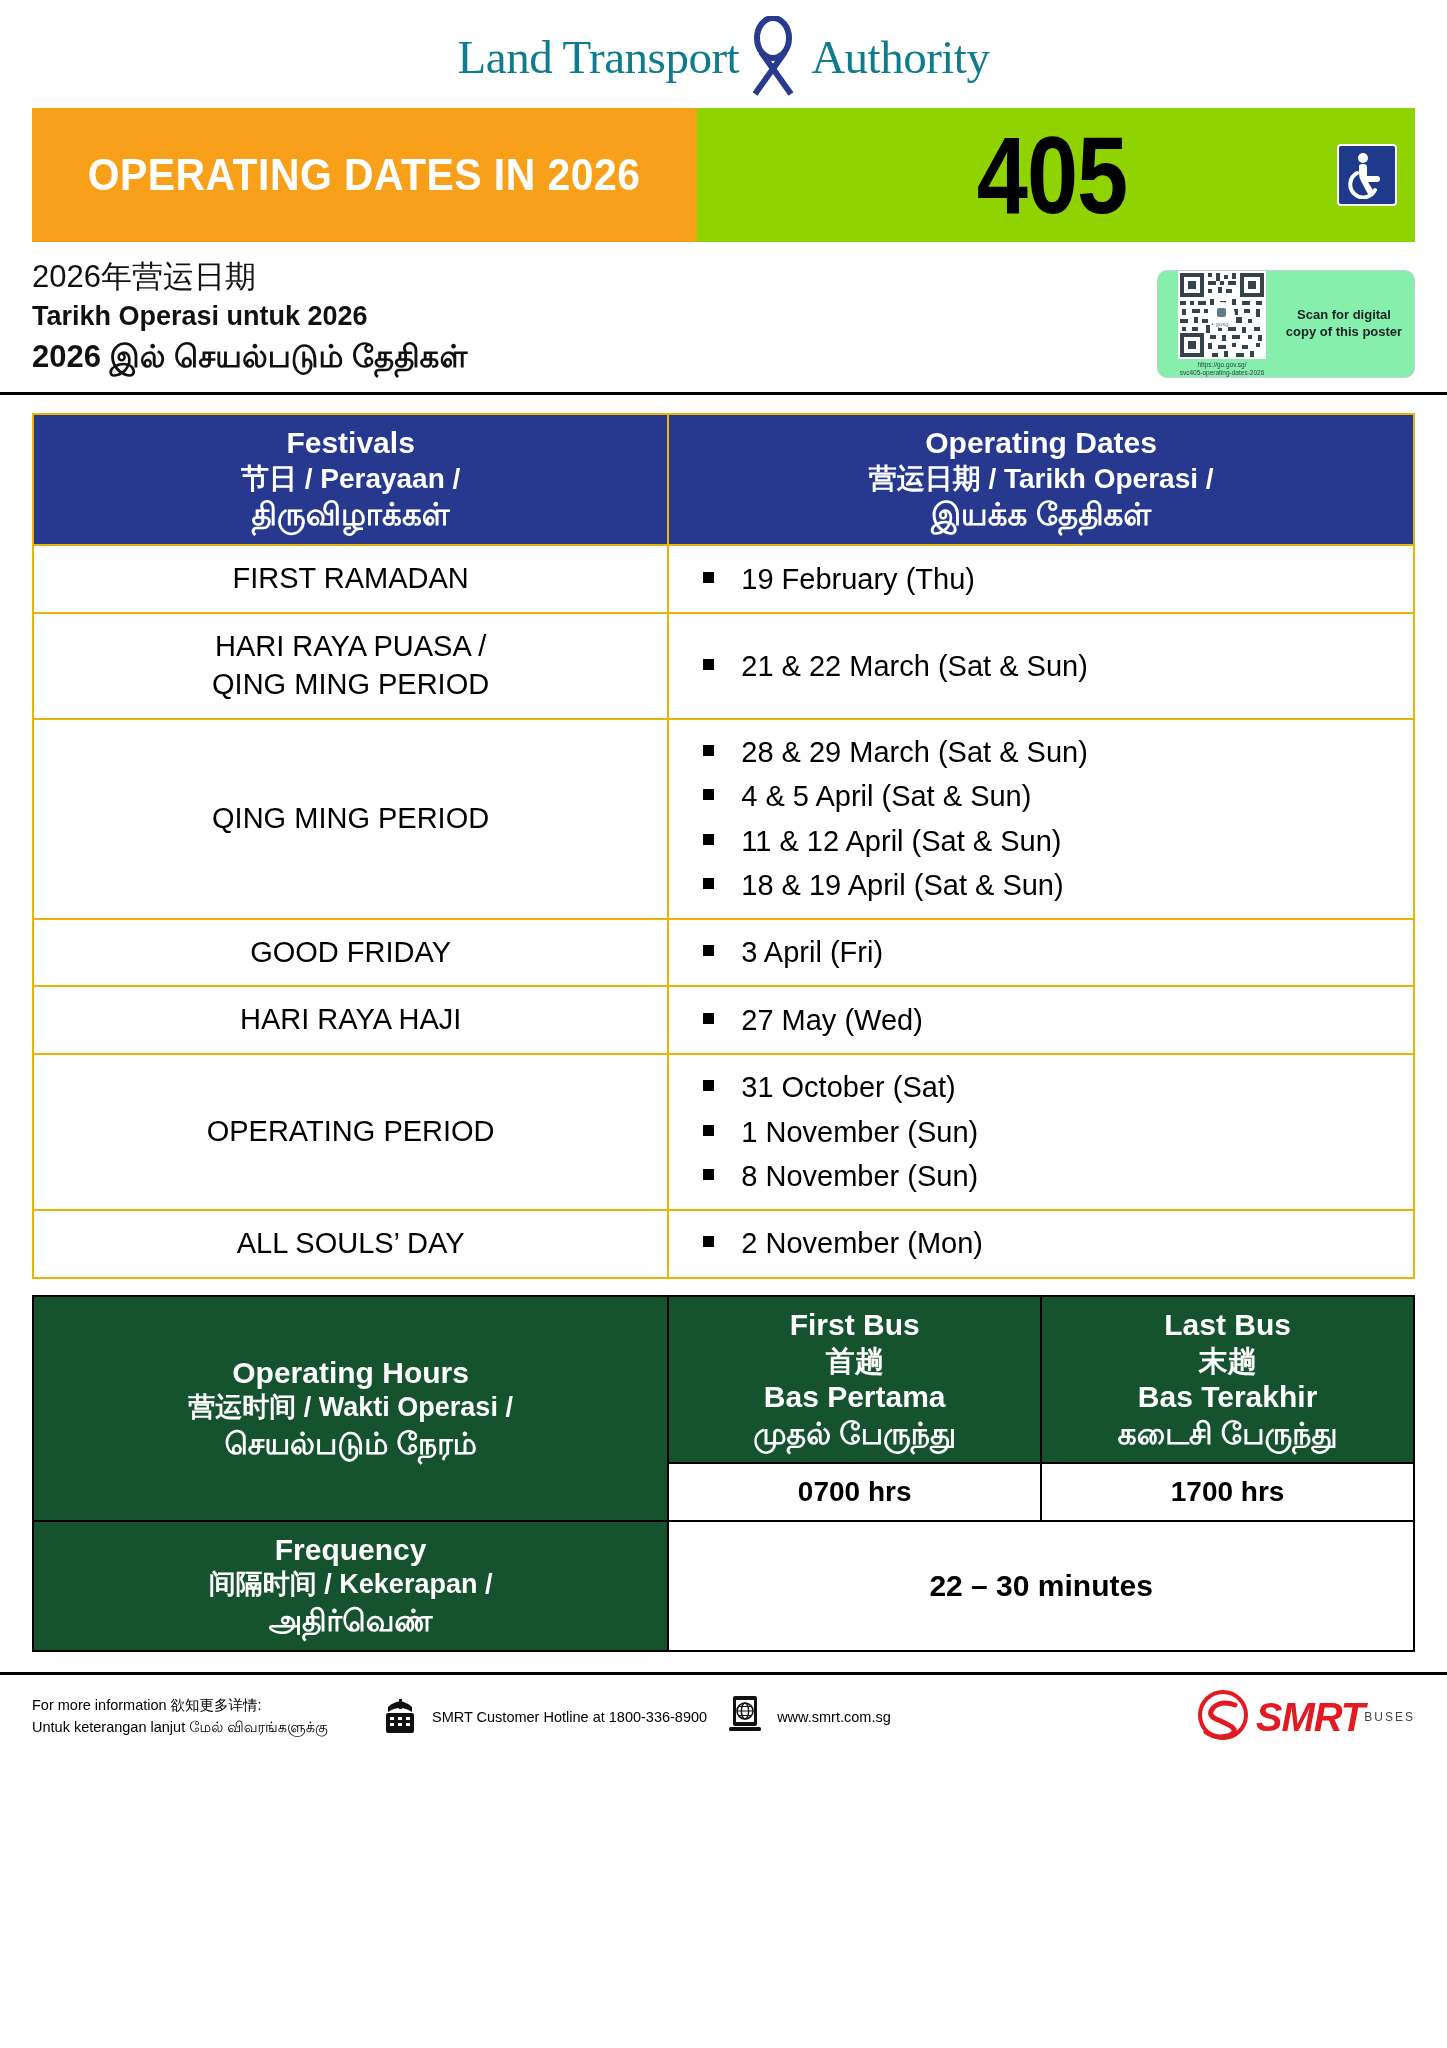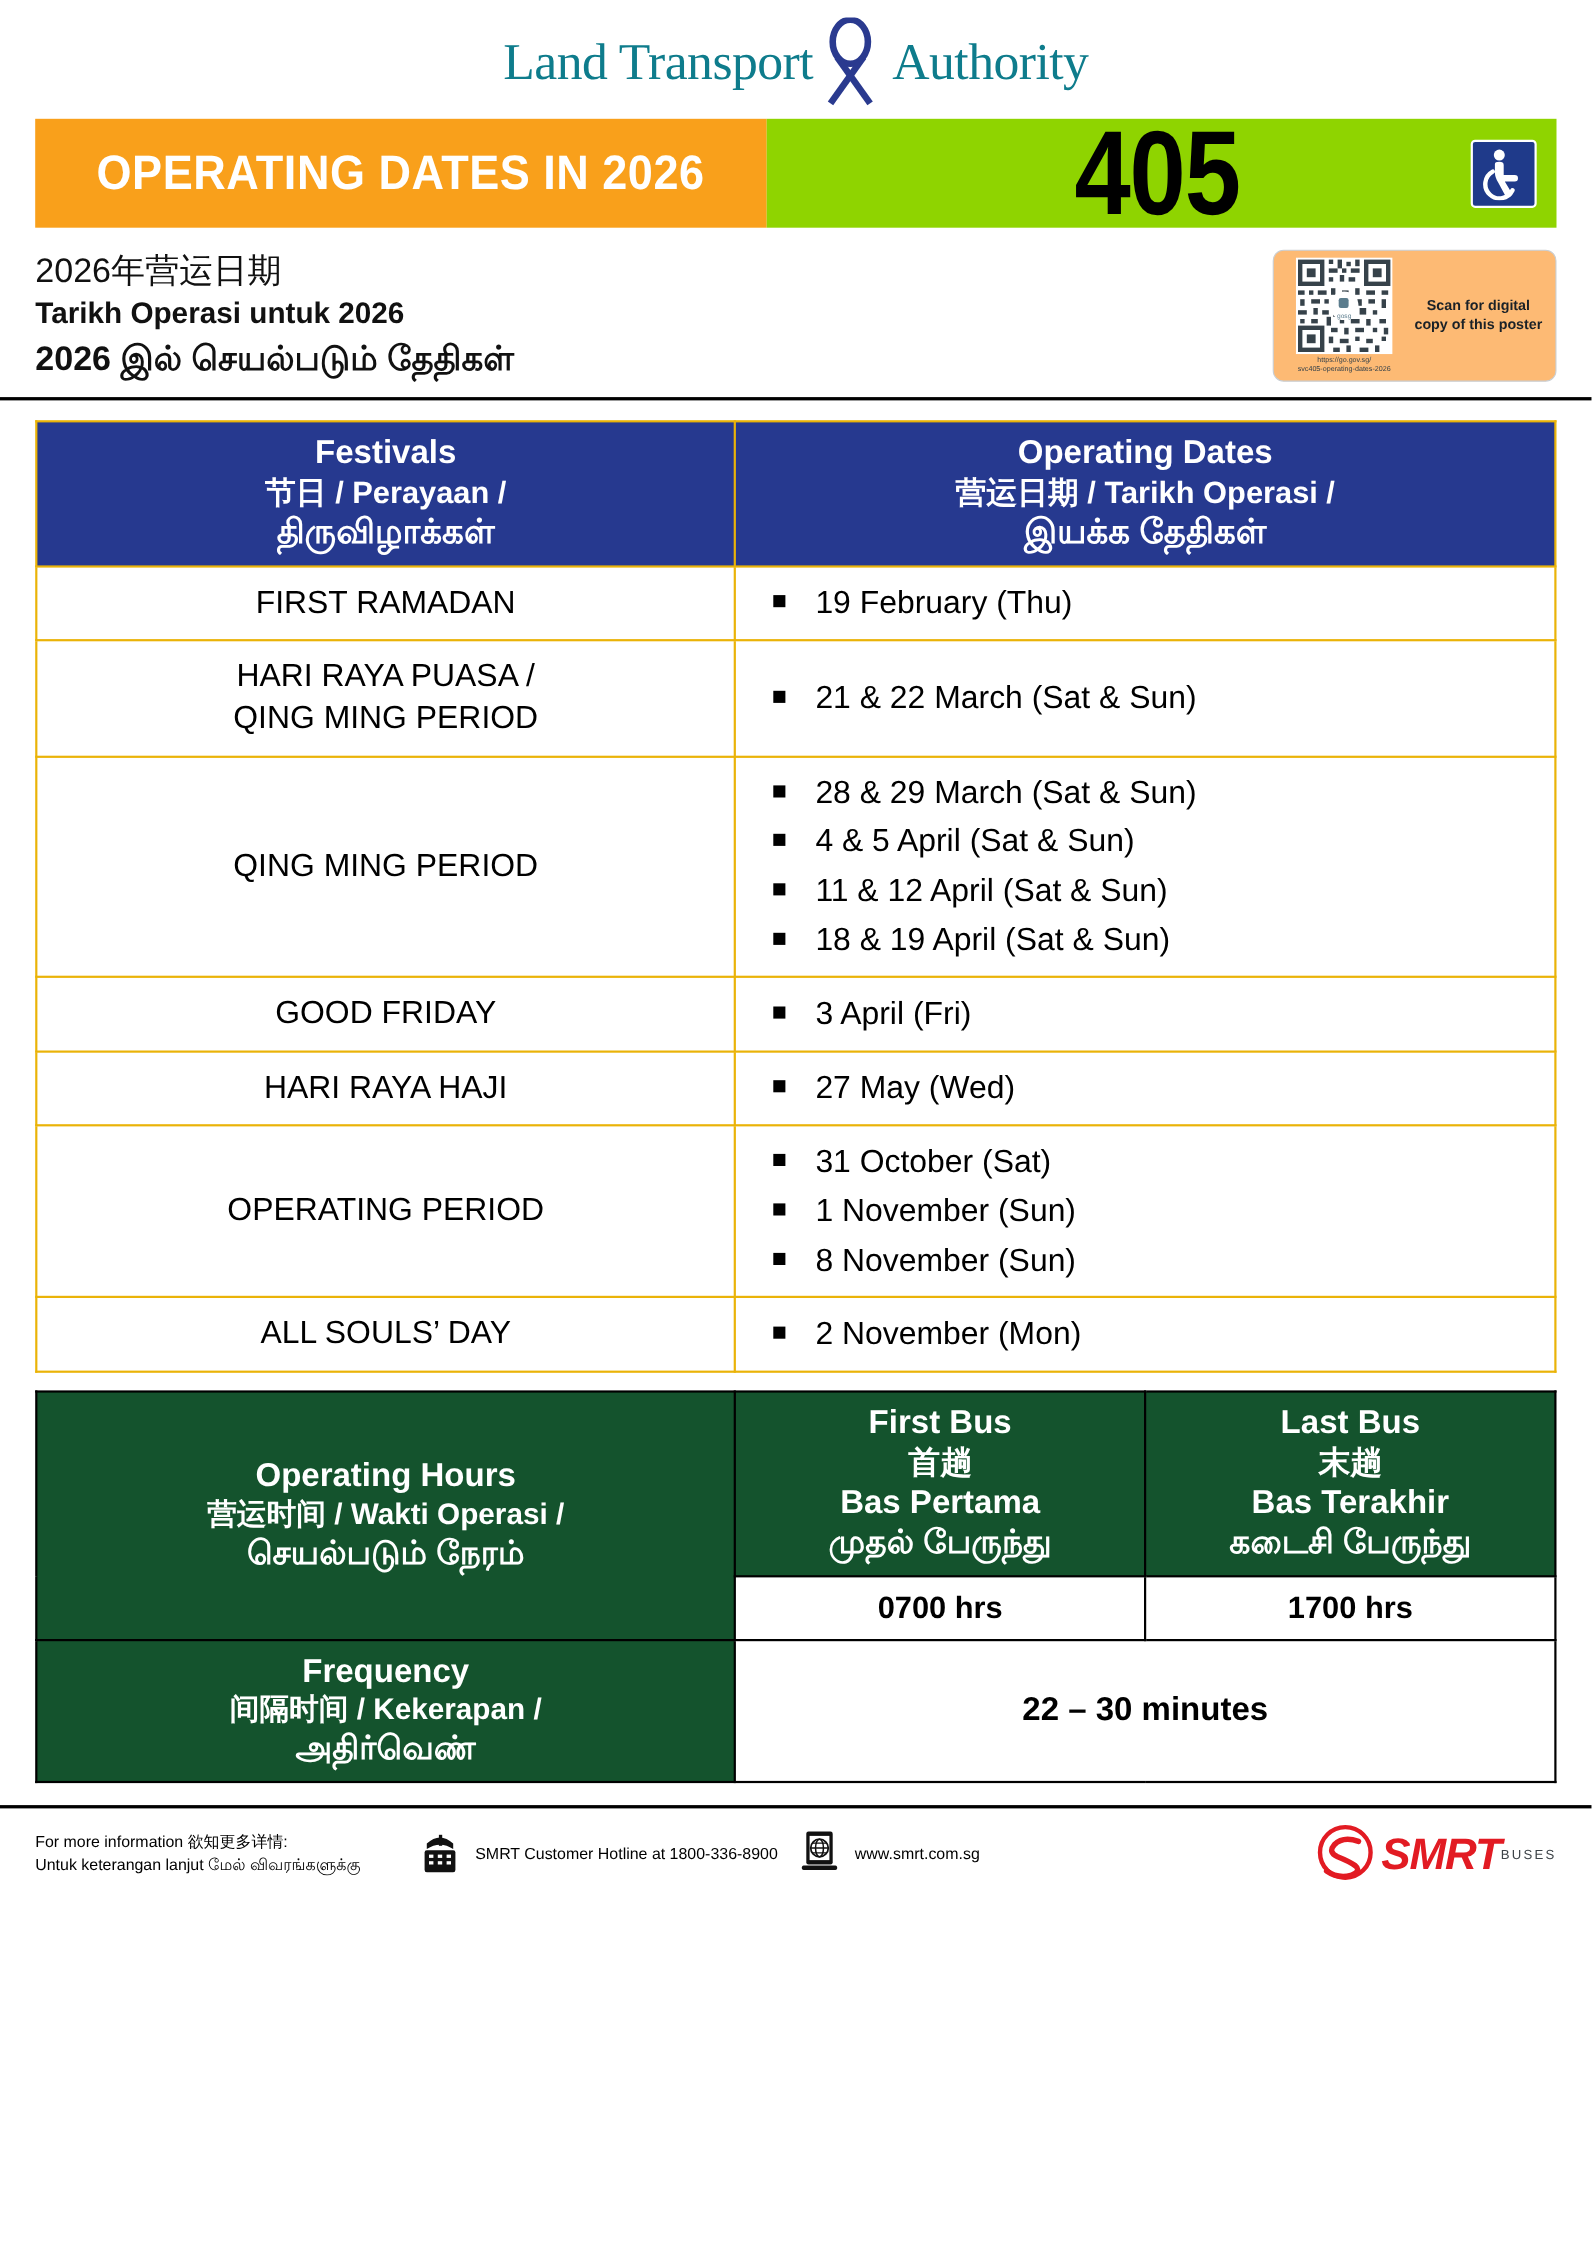--- a/index.html
+++ b/index.html
@@ -23,21 +23,21 @@
     font-family:"Liberation Serif", serif;
     font-size: 47px; color:#0E7C8C; letter-spacing:-0.5px;
     line-height:1; white-space:nowrap;
   }
   .logo-text.right { margin-left: 4px; }
   .ribbon { width:64px; height:82px; margin:0 2px; }
 
   
   .banner-row {
     display:flex; align-items:stretch; gap:0;
-    margin: 8px 32px 0 32px; height: 99px;
+    margin: 8px 32px 0 32px; height: 134px;
   }
   .orange-box {
     flex: 0 0 665px; background:#F9A01B;
     display:flex; align-items:center; justify-content:center;
   }
   .orange-box .title {
     color:#ffffff; font-weight:bold; font-size:44px;
     letter-spacing:0.5px; transform: scaleX(0.93); white-space:nowrap;
   }
   .green-box {
@@ -58,22 +58,22 @@
   .wheelchair svg { width:46px; height:48px; }
 
   
   .sub-row { display:flex; margin: 16px 32px 0 32px; align-items:flex-end; }
   .subtitles { flex:1 1 auto; }
   .sub-zh { font-size:31px; color:#111; line-height:1.25; font-weight:400; }
   .sub-ms { font-size:27px; color:#111; font-weight:bold; line-height:1.3; margin-top:2px; }
   .sub-ta { font-size:31px; color:#111; font-weight:bold; line-height:1.35; margin-top:2px; }
 
   .qr-card {
-    flex:0 0 258px; height:120px; border:1px solid #C9CED3; border-radius:10px;
-    background:#fdba74; display:flex; align-items:center; padding:8px 10px; gap:8px;
+    flex:0 0 258px; height:108px; border:1px solid #C9CED3; border-radius:10px;
+    background:#86efac; display:flex; align-items:center; padding:8px 10px; gap:8px;
     margin-top:4px;
   }
   .qr-left { display:flex; flex-direction:column; align-items:center; width:108px; }
   .qr-img { width:88px; height:88px; position:relative; }
   .qr-url { font-size:6.5px; color:#36424A; text-align:center; line-height:1.25; margin-top:2px; }
   .qr-note { font-size:13px; font-weight:bold; color:#1A2127; line-height:1.3; text-align:center; flex:1; }
 
   
   .divider { margin: 14px 0 0 0; height:3px; background:#000; }
 

